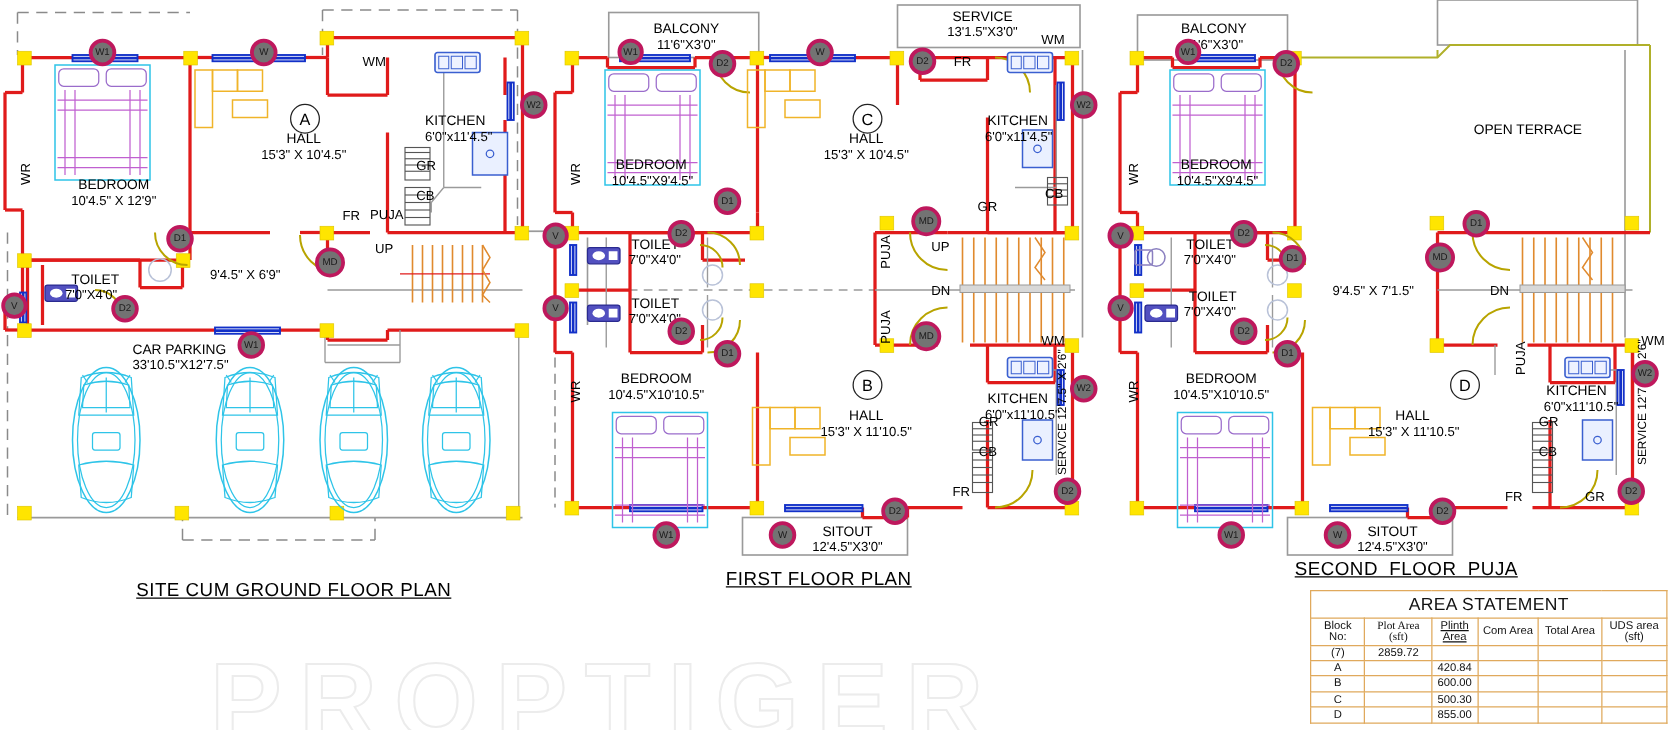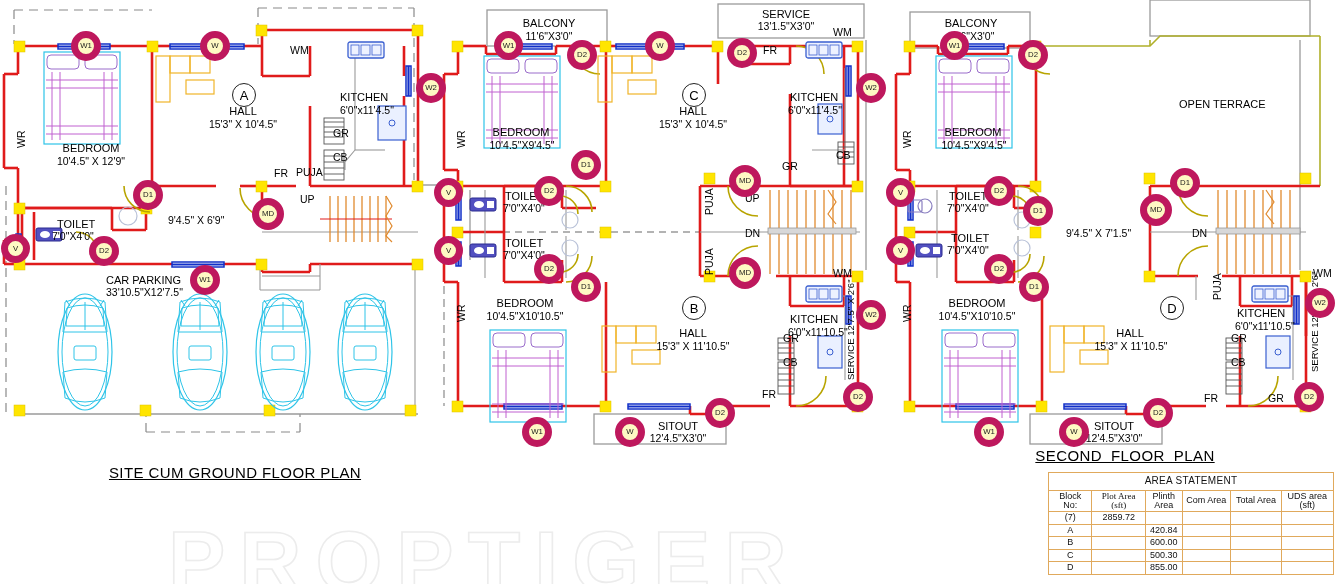--- a/index.html
+++ b/index.html
@@ -8,35 +8,35 @@
        font-family:"Liberation Sans","DejaVu Sans",sans-serif;color:#000;}
   #stage{position:relative;width:1336px;height:584px;}
   svg.plan{position:absolute;left:0;top:0;width:1336px;height:584px;}
   .lbl{position:absolute;white-space:pre;line-height:1.12;}
   .t10{font-size:10.5px;}
   .t9{font-size:9.5px;}
   .t11{font-size:11px;}
   .ttl{font-size:15px;letter-spacing:.4px;text-decoration:underline;}
   .ctr{text-align:center;}
   .vert{transform-origin:0 0;}
-  .tagc{position:absolute;border:7px solid #be185d;border-radius:50%;
-        background:#fef9c3;text-align:right;font-size:7.8px;line-height:1;
+  .tagc{position:absolute;border:3px solid #be185d;border-radius:50%;
+        background:#737373;text-align:right;font-size:7.8px;line-height:1;
         display:flex;align-items:center;justify-content:center;color:#1a1a1a;}
   .circ-big{position:absolute;border:1.3px solid #222;border-radius:50%;
         background:transparent;display:flex;align-items:center;justify-content:center;
         font-size:13px;width:22px;height:22px;}
   .wmk{position:absolute;left:168px;top:512px;width:1000px;
        font-size:86px;font-weight:bold;letter-spacing:14px;
        color:transparent;-webkit-text-stroke:1.6px #ececec;
        font-family:"Liberation Sans",sans-serif;pointer-events:none;}
   table.area{position:absolute;left:1048px;top:472px;width:286px;
        border-collapse:collapse;font-size:9px;background:#fff;}
   table.area td,table.area th{border:1px solid #e0a95c;padding:1px 2px;
        text-align:center;font-weight:normal;color:#111;line-height:1.05;}
-  table.area th.hdr{font-size:10px;padding:3px 16px;letter-spacing:.3px;}
+  table.area th.hdr{font-size:14px;padding:3px 16px;letter-spacing:.3px;}
 </style>
 </head>
 <body>
 
 <div id="stage">
 
   <svg class="plan" viewBox="0 0 1336 584">
     <defs>
       <g id="car">
         <ellipse cx="0" cy="0" rx="27" ry="58" fill="none" stroke="#2ec4e8" stroke-width="1.2"></ellipse>
@@ -665,20 +665,21 @@
   <div class="tagc" style="left:571px;top:150px;width:16px;height:16px;">D1</div>
   <div class="tagc" style="left:534px;top:176px;width:16px;height:16px;">D2</div>
   <div class="tagc" style="left:534px;top:254px;width:16px;height:16px;">D2</div>
   <div class="tagc" style="left:571px;top:272px;width:16px;height:16px;">D1</div>
   <div class="tagc" style="left:729px;top:165px;width:18px;height:18px;">MD</div>
   <div class="tagc" style="left:729px;top:257px;width:18px;height:18px;">MD</div>
   <div class="tagc" style="left:705px;top:398px;width:16px;height:16px;">D2</div>
   <div class="tagc" style="left:843px;top:382px;width:16px;height:16px;">D2</div>
   <div class="tagc" style="left:434px;top:178px;width:15px;height:15px;">V</div>
   <div class="tagc" style="left:434px;top:236px;width:15px;height:15px;">V</div>
+  <div class="lbl ttl ctr" style="left:530px;top:456px;width:250px;">FIRST FLOOR PLAN</div>
 
   <div class="lbl t11 ctr" style="left:916px;top:17px;width:110px;">BALCONY</div>
   <div class="lbl t10 ctr" style="left:916px;top:31px;width:110px;">11'6"X3'0"</div>
   <div class="lbl t11" style="left:1179px;top:98px;">OPEN TERRACE</div>
   <div class="lbl t11 ctr" style="left:918px;top:126px;width:110px;">BEDROOM</div>
   <div class="lbl t10 ctr" style="left:914px;top:140px;width:120px;">10'4.5"X9'4.5"</div>
   <div class="lbl t11" style="left:949px;top:190px;">TOILET</div>
   <div class="lbl t10" style="left:947px;top:203px;">7'0"X4'0"</div>
   <div class="lbl t11" style="left:951px;top:232px;">TOILET</div>
   <div class="lbl t10" style="left:947px;top:245px;">7'0"X4'0"</div>
@@ -710,31 +711,31 @@
   <div class="tagc" style="left:984px;top:176px;width:16px;height:16px;">D2</div>
   <div class="tagc" style="left:1023px;top:196px;width:16px;height:16px;">D1</div>
   <div class="tagc" style="left:984px;top:254px;width:16px;height:16px;">D2</div>
   <div class="tagc" style="left:1019px;top:272px;width:16px;height:16px;">D1</div>
   <div class="tagc" style="left:1170px;top:168px;width:16px;height:16px;">D1</div>
   <div class="tagc" style="left:1140px;top:194px;width:18px;height:18px;">MD</div>
   <div class="tagc" style="left:1143px;top:398px;width:16px;height:16px;">D2</div>
   <div class="tagc" style="left:1294px;top:382px;width:16px;height:16px;">D2</div>
   <div class="tagc" style="left:886px;top:178px;width:15px;height:15px;">V</div>
   <div class="tagc" style="left:886px;top:236px;width:15px;height:15px;">V</div>
-  <div class="lbl ttl ctr" style="left:1000px;top:448px;width:250px;">SECOND  FLOOR  PLAN</div>
+  <div class="lbl ttl ctr" style="left:1000px;top:448px;width:250px;">SECOND  FLOOR  PUJA</div>
 
   <table class="area">
     <tbody>
         <tr>
           <th class="hdr" colspan="6">AREA STATEMENT</th>
         </tr>
     <tr>
       <th style="width:40px;">Block No:</th>
       <th style="width:50px;font-family:Liberation Serif, serif;">Plot Area (sft)</th>
-      <th style="width:32px;">Plinth Area</th>
+      <th style="width:32px;text-decoration:underline;">Plinth Area</th>
       <th style="width:46px;margin-top:44px;">Com Area</th>
       <th style="width:48px;">Total Area</th>
       <th style="width:50px;">UDS area (sft)</th>
     </tr>
     <tr>
       <td>(7)</td>
       <td>2859.72</td>
       <td></td>
       <td></td>
       <td></td>

